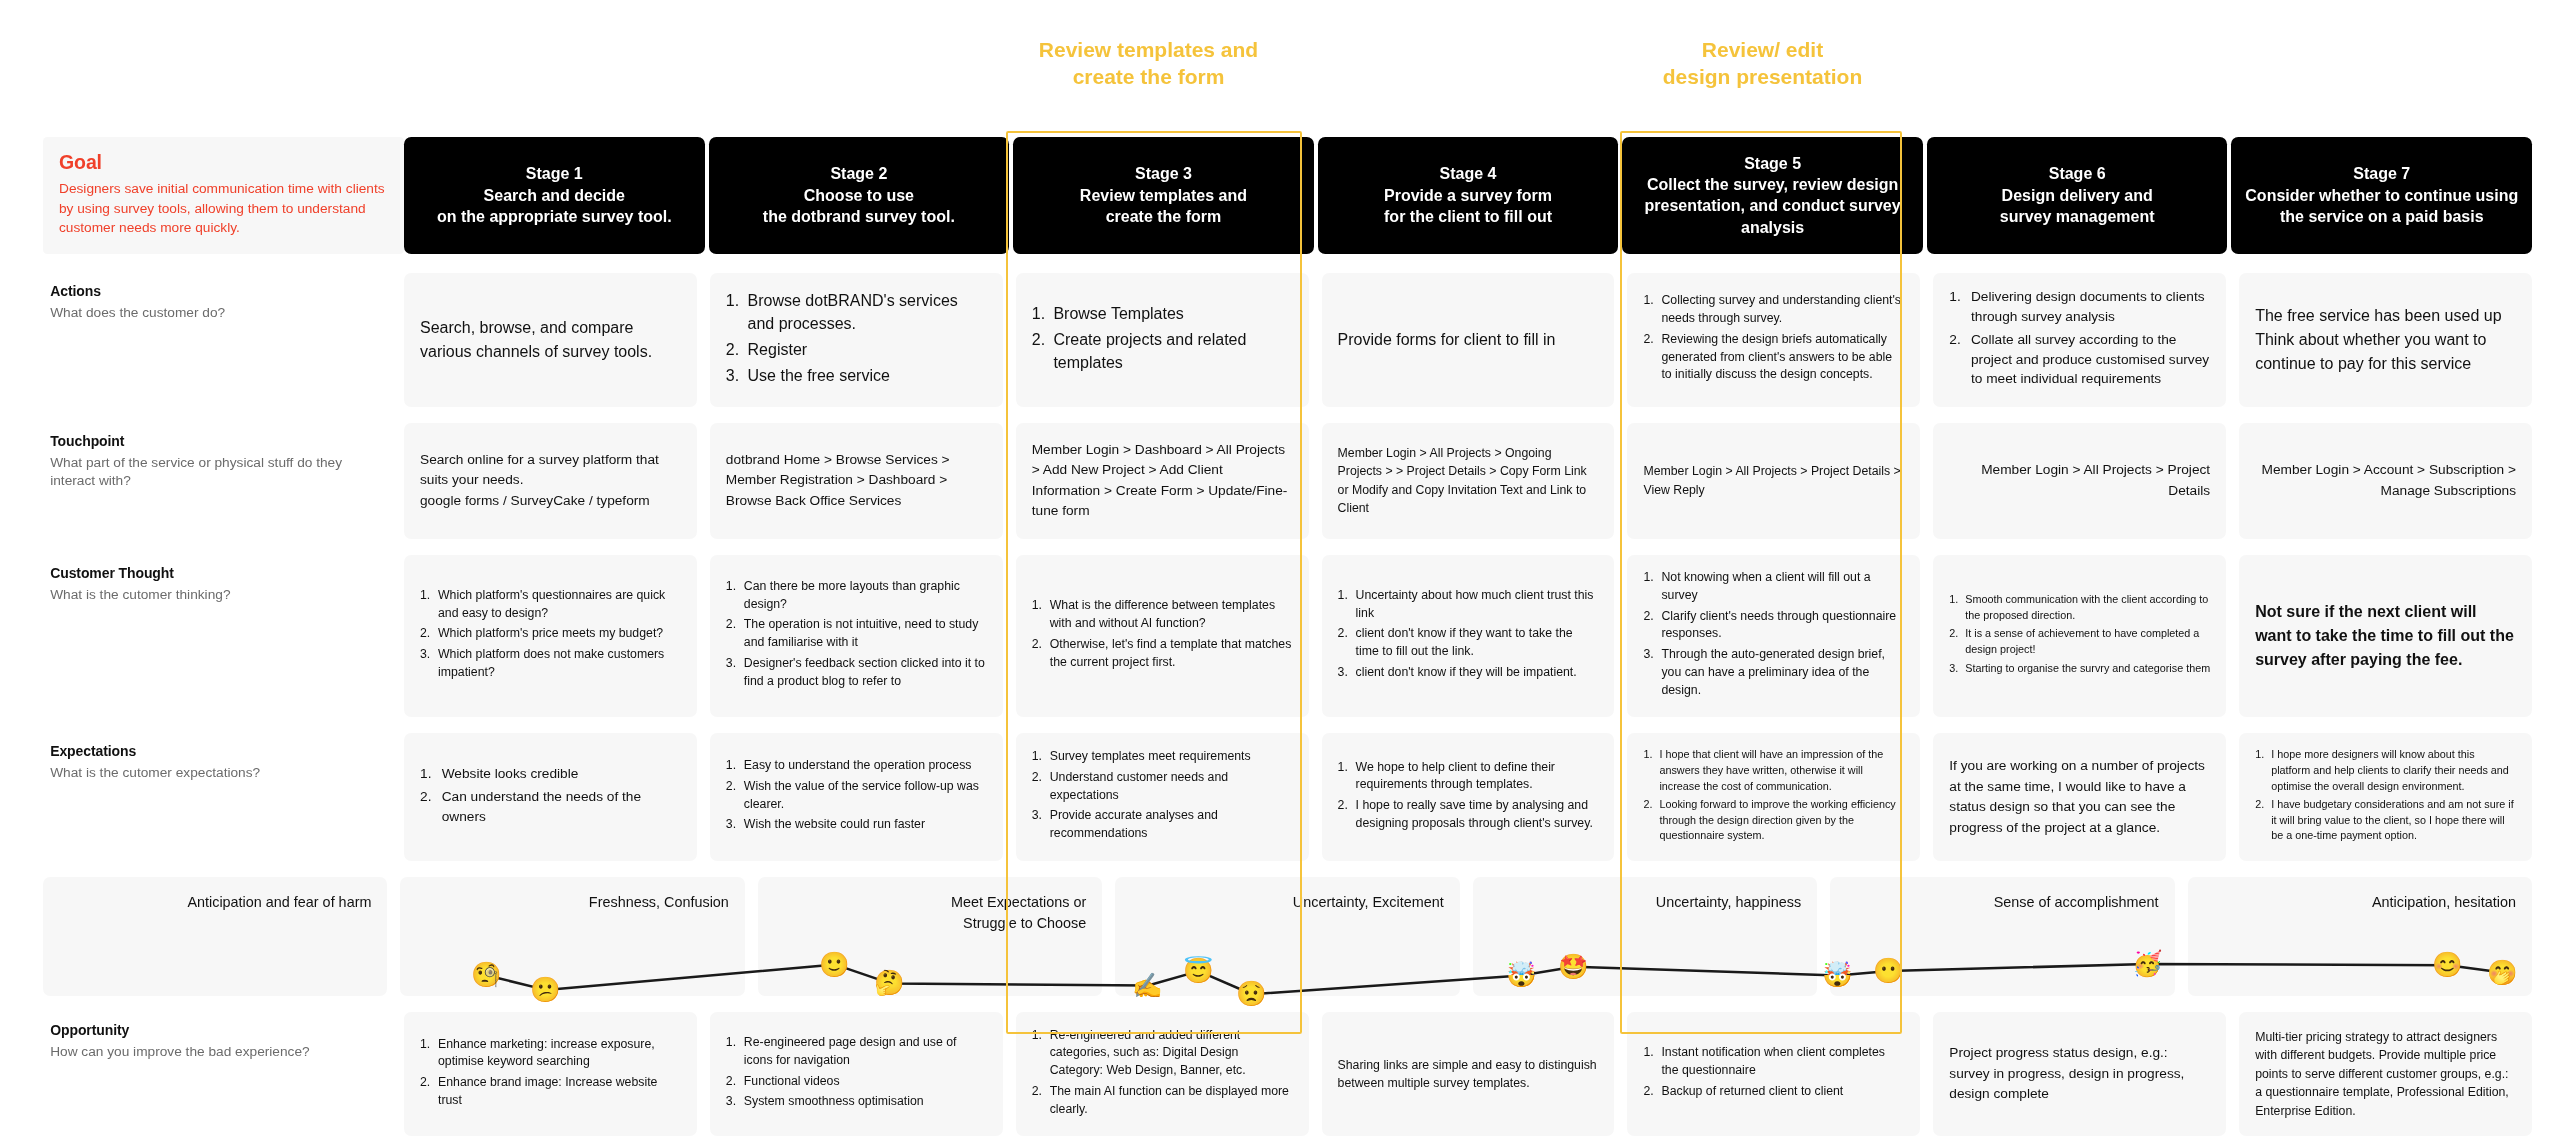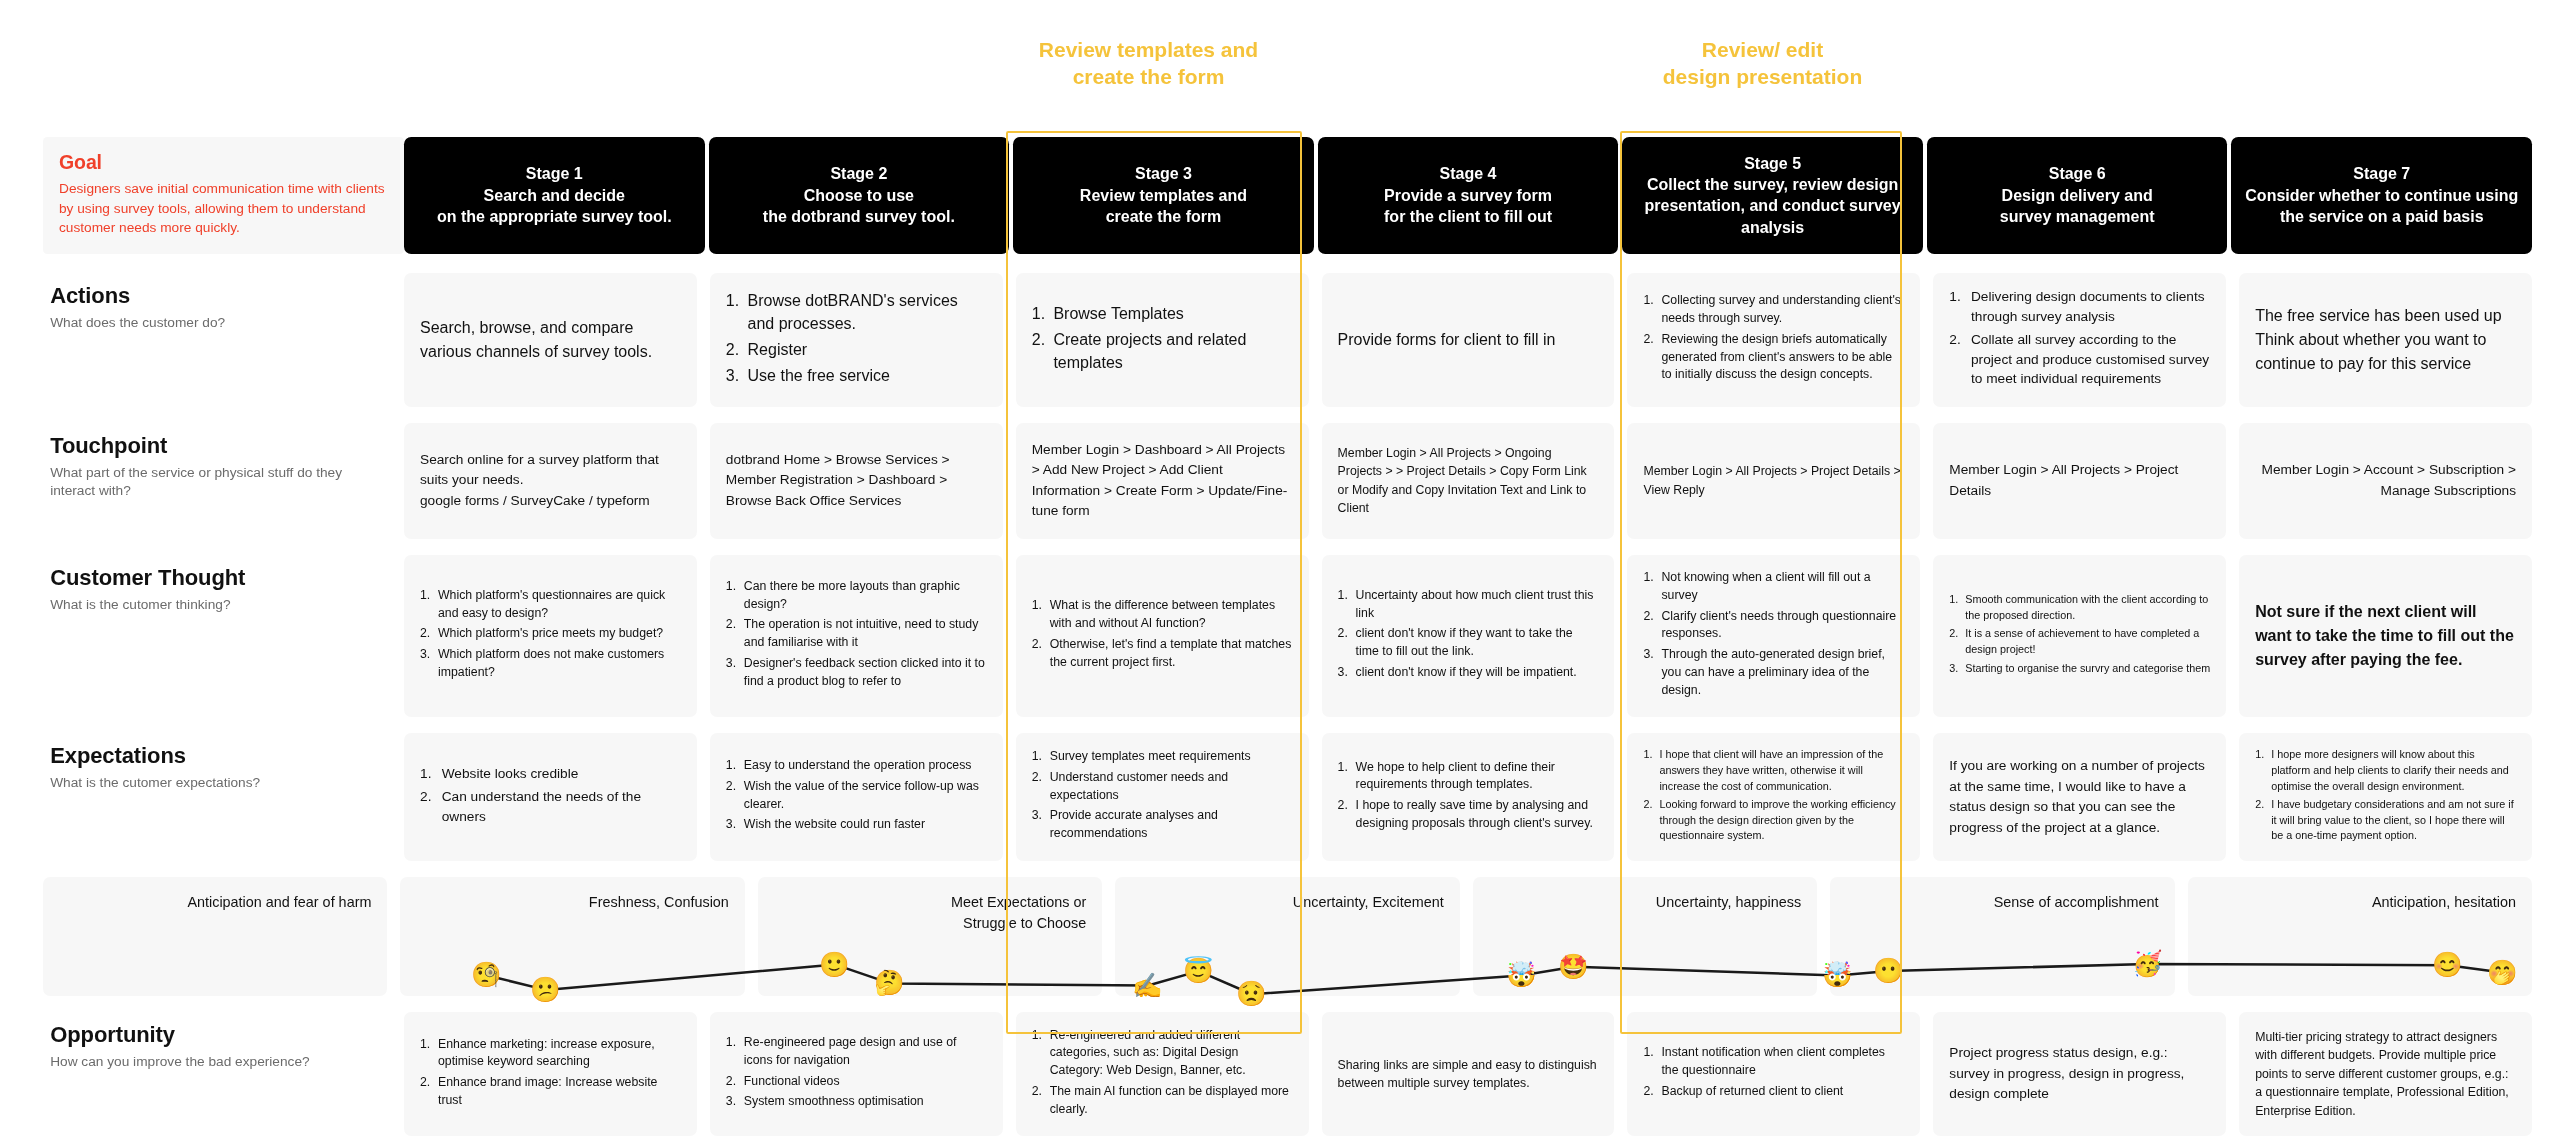--- a/index.html
+++ b/index.html
@@ -40,21 +40,21 @@
     left: 43px; top: 137px;
     width: 2489px;
   }
   .row { display: flex; align-items: stretch; width: 100%; }
 
   .rowlabel {
     width: 361px; flex: 0 0 361px;
     padding: 10px 29px 10px 7.2px;
   }
   .rowlabel .rl-title {
-    font-size: 22px; font-weight: 700; color: #111; letter-spacing: -0.1px;
+    font-size: 14px; font-weight: 700; color: #111; letter-spacing: -0.1px;
     margin-bottom: 5px;
   }
   .rowlabel .rl-sub { font-size: 13.7px; color: #6b6b6b; line-height: 1.35; }
   .rowlabel.goal { background: #F7F7F7; border-radius: 4.3px; padding: 14.4px 17.3px 16px 16px; }
   .rowlabel.goal .rl-title { color: #F0402A; font-size: 19.5px; }
   .rowlabel.goal .rl-sub { color: #F0402A; font-size: 13.7px; line-height: 1.42; }
 
   .cells { display: flex; flex: 1 1 auto; gap: 13px; }
   .cell {
     flex: 1 1 0; min-width: 0;
@@ -242,21 +242,21 @@
             <div class="cell fs-md" style="min-height: 116px;">
               <div style="line-height: 1.5;"><span>Member Login &gt; Dashboard &gt; All Projects &gt; Add New Project &gt; Add Client Information &gt; Create Form &gt; Update/Fine-tune form</span></div>
             </div>
             <div class="cell fs-sm" style="min-height: 116px;">
               <div style="line-height: 1.5;"><span>Member Login &gt; All Projects &gt; Ongoing Projects &gt; &gt; Project Details &gt; Copy Form Link or Modify and Copy Invitation Text and Link to Client</span></div>
             </div>
             <div class="cell fs-sm" style="min-height: 116px;">
               <div style="line-height: 1.5;"><span>Member Login &gt; All Projects &gt; Project Details &gt; View Reply</span></div>
             </div>
             <div class="cell fs-md" style="min-height: 116px;">
-              <div style="line-height: 1.5;"><span>Member Login &gt; All Projects &gt; Project Details</span></div>
+              <div style="line-height: 1.5; text-align: right;"><span>Member Login &gt; All Projects &gt; Project Details</span></div>
             </div>
             <div class="cell fs-md" style="min-height: 116px;">
               <div style="line-height: 1.5; text-align: right;"><span>Member Login &gt; Account &gt; Subscription &gt; Manage Subscriptions</span></div>
             </div>
           </div>
         </div>
         <div class="row" style="margin-bottom: 16px; position: relative;">
           <div class="rowlabel">
             <div class="rl-title">Customer Thought</div>
             <div class="rl-sub">What is the cutomer thinking?</div>

